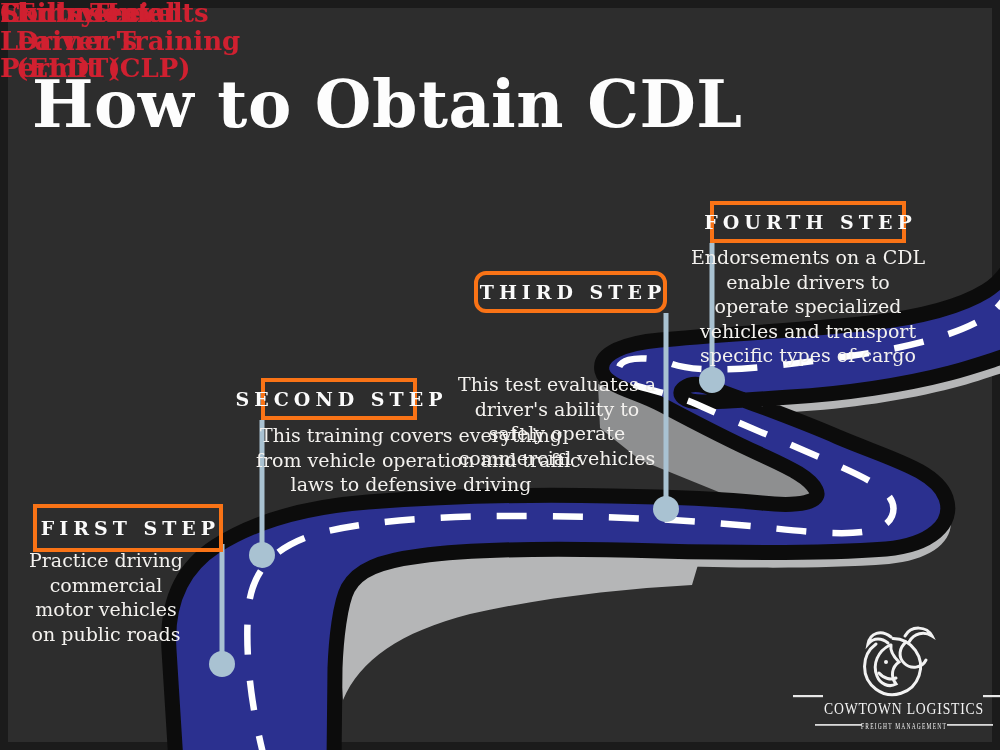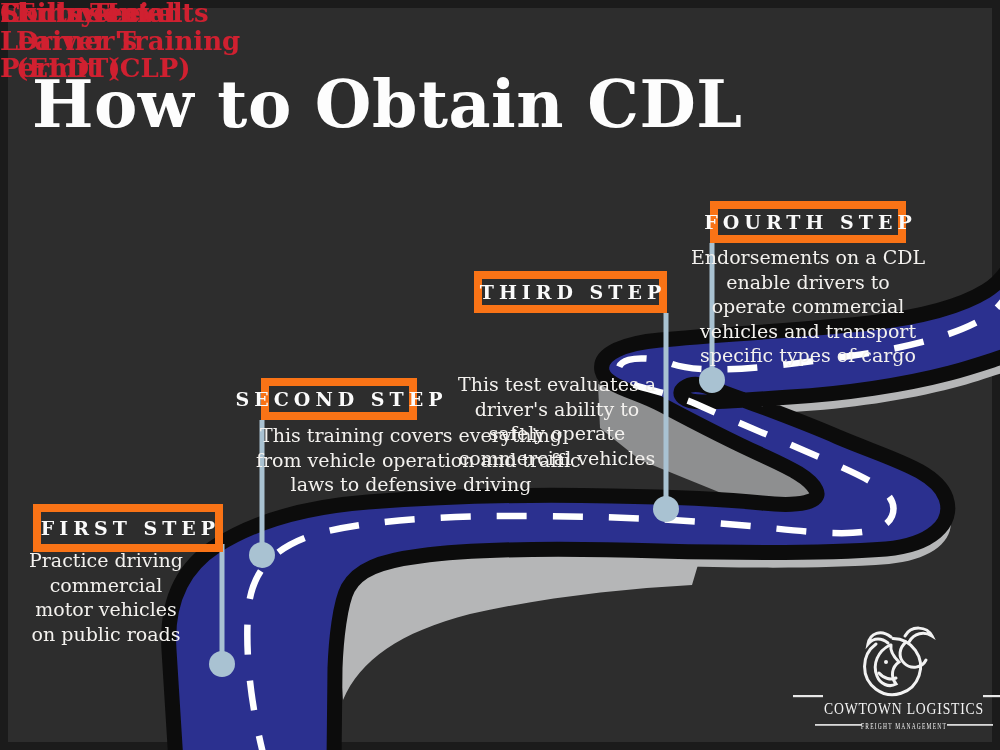--- a/index.html
+++ b/index.html
@@ -17,42 +17,42 @@
     font-size:65px;font-weight:bold;line-height:1.05;
     color:#fdfdfd;white-space:pre;letter-spacing:0.5px;text-align:center;
   }
   .step{position:absolute;z-index:3;}
   .step-heading{
     font-size:26px;font-weight:bold;line-height:27.5px;
     color:#d02030;white-space:pre;
   }
   .step-box{
     position:absolute;box-sizing:border-box;
-    border:8px solid #f97316;
+    border:4px solid #f97316;
     display:flex;align-items:center;justify-content:center;
   }
   .step-box .lbl{
     font-size:19px;font-weight:bold;color:#fafafa;
     letter-spacing:5px;padding-left:5px;white-space:pre;
   }
   .step-desc{
     position:absolute;text-align:center;
     font-size:19px;line-height:24.5px;color:#f3f1ee;white-space:pre;
   }
   
   .s1-heading{left:33px;top:419px;}
   .s1-box{left:33px;top:504px;width:190px;height:48px;}
   .s1-desc{left:13px;top:548px;width:186px;}
   
   .s2-heading{left:259px;top:295px;margin-left:16px;}
   .s2-box{left:261px;top:378px;width:156px;height:42px;}
   .s2-desc{left:256px;top:423px;width:310px;}
   
   .s3-heading{left:477px;top:241px;}
-  .s3-box{left:474px;top:271px;width:193px;height:42px;}
+  .s3-box{left:474px;top:271px;width:193px;height:42px;border-radius:12px;}
   .s3-desc{left:406px;top:336px;width:302px;margin-top:36px;}
   
   .s4-heading{left:713px;top:174px;text-align:right;}
   .s4-box{left:710px;top:201px;width:196px;height:42px;}
   .s4-desc{left:657px;top:245px;width:302px;}
   .logo-svg{position:absolute;left:778px;top:626px;z-index:3;}
   .logo-text{font-family:"Liberation Serif", serif;fill:#f3f3f3;}
 </style>
 </head>
 <body>
@@ -143,21 +143,21 @@
 commercial vehicles</div>
   </div>
 
   <div class="step">
     <div class="step-heading s4-heading">Endorsements</div>
     <div class="step-box s4-box">
       <span class="lbl">FOURTH STEP</span>
     </div>
     <div class="step-desc s4-desc">Endorsements on a CDL
 enable drivers to
-operate commercial
+operate specialized
 vehicles and transport
 specific types of cargo</div>
   </div>
 
   <svg class="logo-svg" width="234" height="116" viewBox="0 0 234 116">
     <g stroke="#f2f2f2" stroke-width="3" fill="none" stroke-linecap="round">
       <path d="M 115 12.6 A 28 28 0 1 1 98 18"></path>
       <path d="M 127 10 C 133 -1 149 0 154 10 C 146 5 136 7 131 16"></path>
       <path d="M 113 11 C 103 3 92 7 90 18 C 96 11 104 12 110 17"></path>
       <path d="M 112 19 C 100 25 94 38 99 50 C 102 58 111 62 118 58 C 112 50 114 41 121 36 C 115 30 112 24 113 19"></path>

